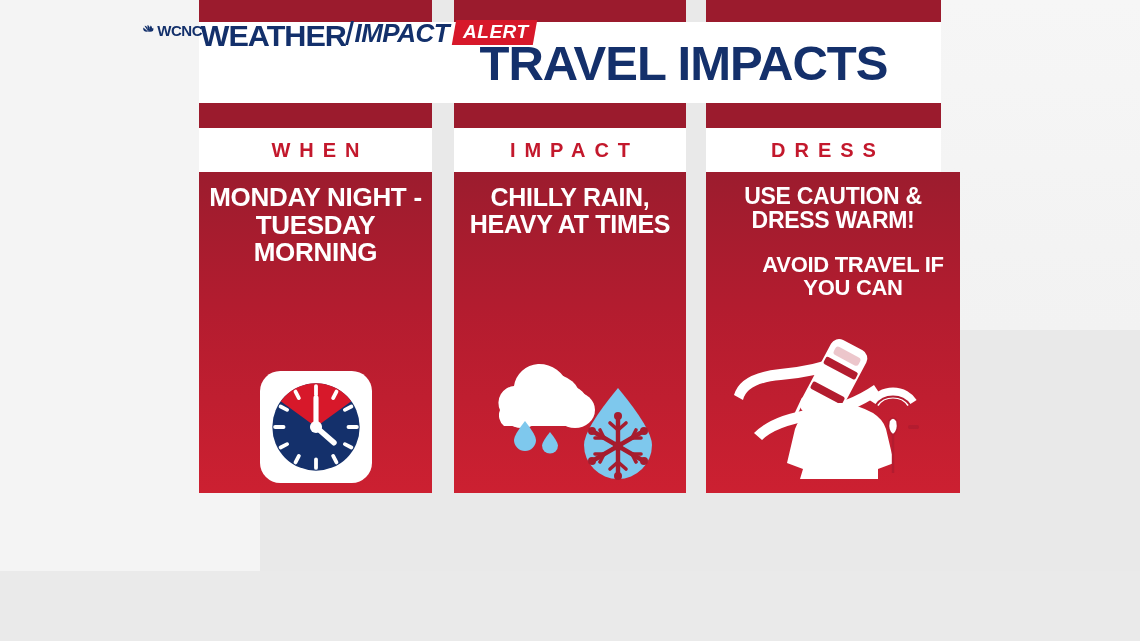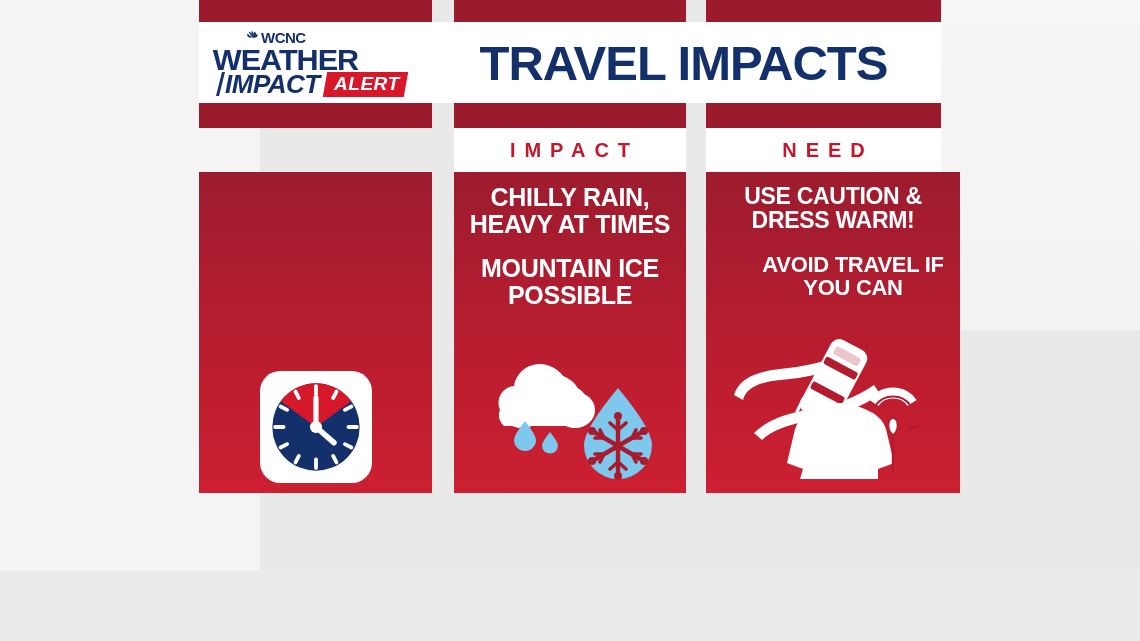--- a/index.html
+++ b/index.html
@@ -36,21 +36,21 @@
   .top-stub.c3 { left:507px; width:235px; }
 
   
   .header {
     position:absolute; top:22px; left:0; width:742px; height:81px;
     background:#ffffff;
     display:flex; align-items:center;
   }
   .logo-zone {
     width:233px; height:81px;
-    display:flex; flex-direction:column; justify-content:center;
+    display:flex; justify-content:center;
     padding-left:16px;
   }
   .logo-row1 { display:flex; align-items:center; gap:2px; height:17px; padding-left:30px;}
   .peacock { width:14px; height:14px; flex:0 0 auto; }
   .wcnc {
     font-size:15px; font-weight:bold; color:#13306b;
     letter-spacing:-0.5px; line-height:15px;
   }
   .logo-row2 {
     font-size:30px; font-weight:bold; color:#13306b;
@@ -97,21 +97,21 @@
   }
 
   
   .panel {
     position:absolute; top:172px; height:321px;
     background:linear-gradient(180deg,#9c1c2e 0%, #b31c2f 42%, #cc2031 100%);
     display:flex; flex-direction:column; align-items:center;
     padding-top:12px;
   }
   .c1 { left:0;   width:233px; }
-  .c2 { left:255px; width:232px; }
+  .c2 { left:255px; width:232px;gap:14px; }
   .c3 { left:507px; width:254px; }
 
   .ptext {
     color:#fff; text-align:center; font-weight:bold;
     line-height:1.06; letter-spacing:-0.3px;
   }
   .ptext.l1 { font-size:25px; }
   .ptext.l2 { font-size:25px; margin-top:18px; }
   .ptext.n1 { font-size:23px; }
   .ptext.n2 { font-size:22px; margin-top:20px;padding-left:40px; }
@@ -164,28 +164,32 @@
     </div>
     <div class="title-zone">
       <div class="big-title">TRAVEL IMPACTS</div>
     </div>
   </div>
 
   <div class="colhead-stub" style="left:0;width:233px;"></div>
   <div class="colhead-stub" style="left:255px;width:232px;"></div>
   <div class="colhead-stub" style="left:507px;width:235px;"></div>
 
+  <div class="colhead-white" style="left:0;width:233px;">
+    <span class="lbl">WHEN</span>
+  </div>
   <div class="colhead-white" style="left:255px;width:232px;">
     <span class="lbl">IMPACT</span>
   </div>
   <div class="colhead-white" style="left:507px;width:235px;">
-    <span class="lbl">NEED</span>
+    <span class="lbl">DRESS</span>
   </div>
 
   <div class="panel c1">
+    <div class="ptext w1">MONDAY NIGHT - TUESDAY MORNING</div>
     <div class="icon-wrap">
       <svg width="112" height="112" viewBox="0 0 100 100">
         <rect x="0" y="0" width="100" height="100" rx="18" ry="18" fill="#ffffff"></rect>
         <circle cx="50" cy="50" r="39" fill="#14306b"></circle>
         <path d="M50 50 L18.5 27 A39 39 0 0 1 81.5 27 Z" fill="#d7182a"></path>
         <g stroke="#ffffff" stroke-width="3.4" stroke-linecap="round">
           <line x1="50" y1="13.5" x2="50" y2="21"></line>
           <line x1="50" y1="79" x2="50" y2="86.5"></line>
           <line x1="13.5" y1="50" x2="21" y2="50"></line>
           <line x1="79" y1="50" x2="86.5" y2="50"></line>
@@ -202,21 +206,20 @@
           <line x1="50" y1="50" x2="50" y2="24" stroke-width="4.6"></line>
           <line x1="50" y1="50" x2="66" y2="64" stroke-width="5"></line>
         </g>
         <circle cx="50" cy="50" r="5.4" fill="#ffffff"></circle>
       </svg>
     </div>
   </div>
 
   <div class="panel c2">
     <div class="ptext l1">CHILLY RAIN, HEAVY AT TIMES</div>
-    <div class="ptext l2">MOUNTAIN ICE POSSIBLE</div>
     <div class="icon-wrap">
       <svg width="200" height="135" viewBox="0 0 200 135">
 
         <g>
           <path d="M30 62
                    a17 17 0 0 1 14 -24
                    a26 26 0 0 1 24 -22
                    a30 30 0 0 1 30 22
                    a20 20 0 0 1 1 40
                    L34 78

